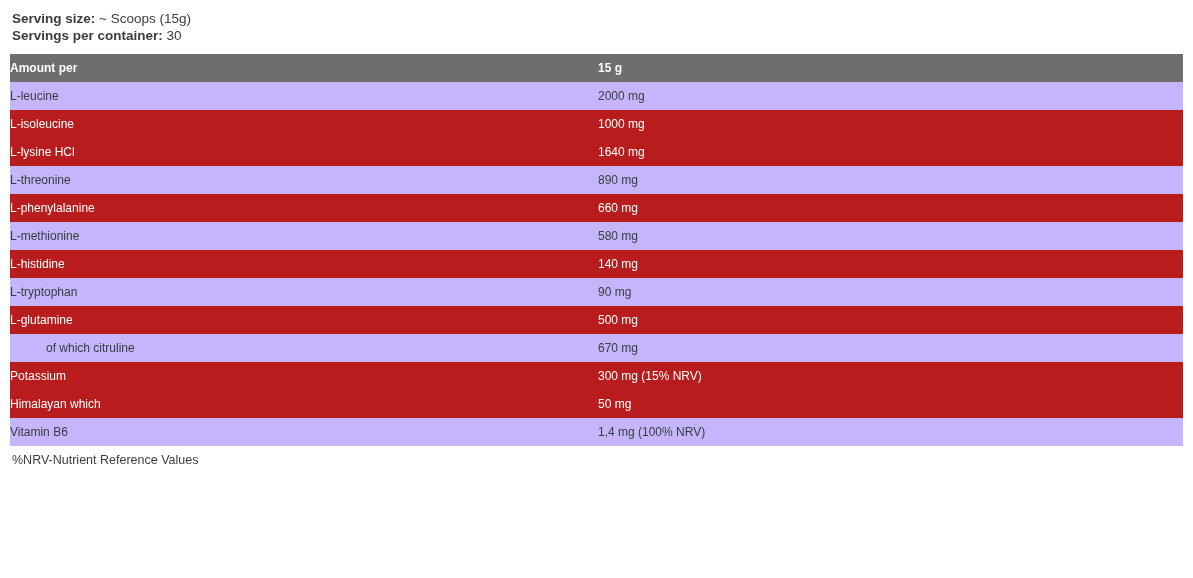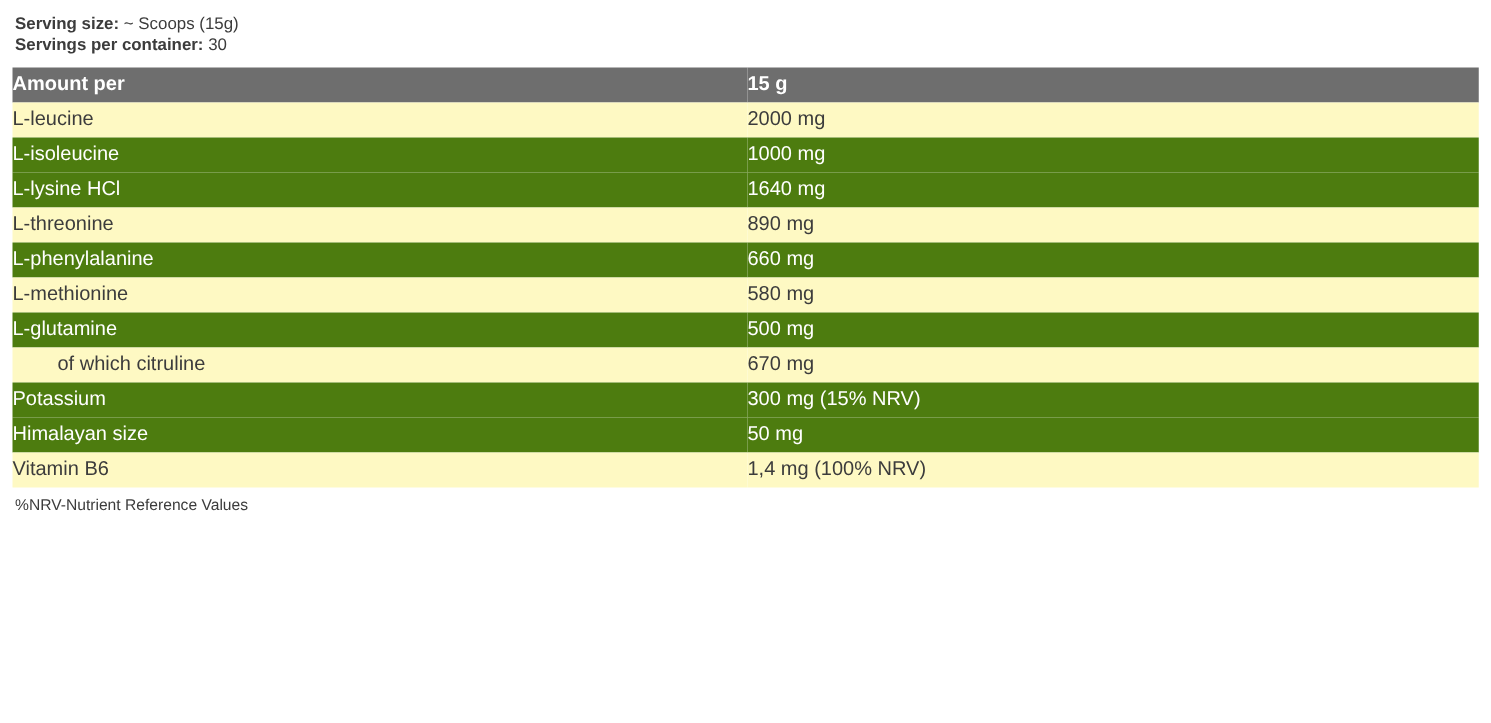--- a/index.html
+++ b/index.html
@@ -39,43 +39,43 @@
   }
   table.nutrition {
     border-collapse: collapse;
     width: 1173px;
     table-layout: fixed;
   }
   table.nutrition td, table.nutrition th {
     padding: 0;
     margin: 0;
     vertical-align: middle;
-    font-size: 16px;
+    font-size: 12px;
     font-weight: normal;
     text-align: left;
     height: 28px;
     line-height: 28px;
   }
   col.c-name { width: 588px; }
   col.c-value { width: 585px; }
   tr.head {
     background: #6e6e6e;
   }
   tr.head td {
     color: #ffffff;
     font-weight: bold;
   }
   tr.shaded {
-    background: #4d7c0f;
+    background: #b91c1c;
   }
   tr.shaded td {
     color: #ffffff;
   }
   tr.plain {
-    background: #fef9c3;
+    background: #c4b5fd;
   }
   tr.plain td {
     color: #3c3c3c;
   }
   td.name {
     padding-left: 12px;
   }
   td.name.indent {
     padding-left: 36px;
   }
@@ -132,33 +132,41 @@
         </tr>
         <tr class="shaded">
           <td class="name">L-phenylalanine</td>
           <td class="value">660 mg</td>
         </tr>
         <tr class="plain">
           <td class="name">L-methionine</td>
           <td class="value">580 mg</td>
         </tr>
         <tr class="shaded">
+          <td class="name">L-histidine</td>
+          <td class="value">140 mg</td>
+        </tr>
+        <tr class="plain">
+          <td class="name">L-tryptophan</td>
+          <td class="value">90 mg</td>
+        </tr>
+        <tr class="shaded">
           <td class="name">L-glutamine</td>
           <td class="value">500 mg</td>
         </tr>
         <tr class="plain">
           <td class="name indent">of which citruline</td>
           <td class="value">670 mg</td>
         </tr>
         <tr class="shaded">
           <td class="name">Potassium</td>
           <td class="value">300 mg (15% NRV)</td>
         </tr>
         <tr class="shaded">
-          <td class="name">Himalayan size</td>
+          <td class="name">Himalayan which</td>
           <td class="value">50 mg</td>
         </tr>
         <tr class="plain">
           <td class="name">Vitamin B6</td>
           <td class="value">1,4 mg (100% NRV)</td>
         </tr>
       </tbody>
   </table>
 
   <div class="footnote">%NRV-Nutrient Reference Values</div>

